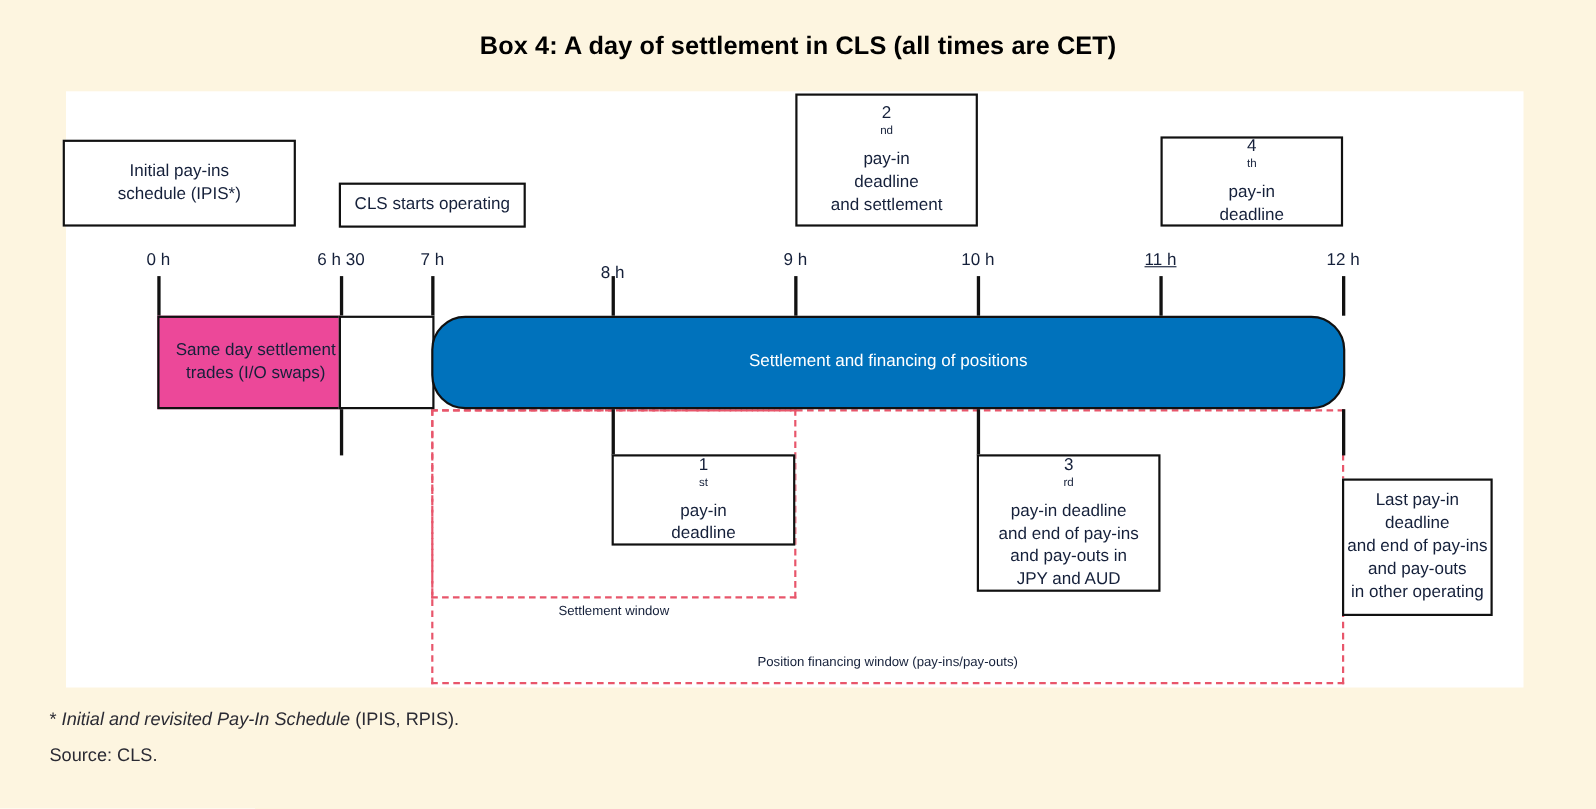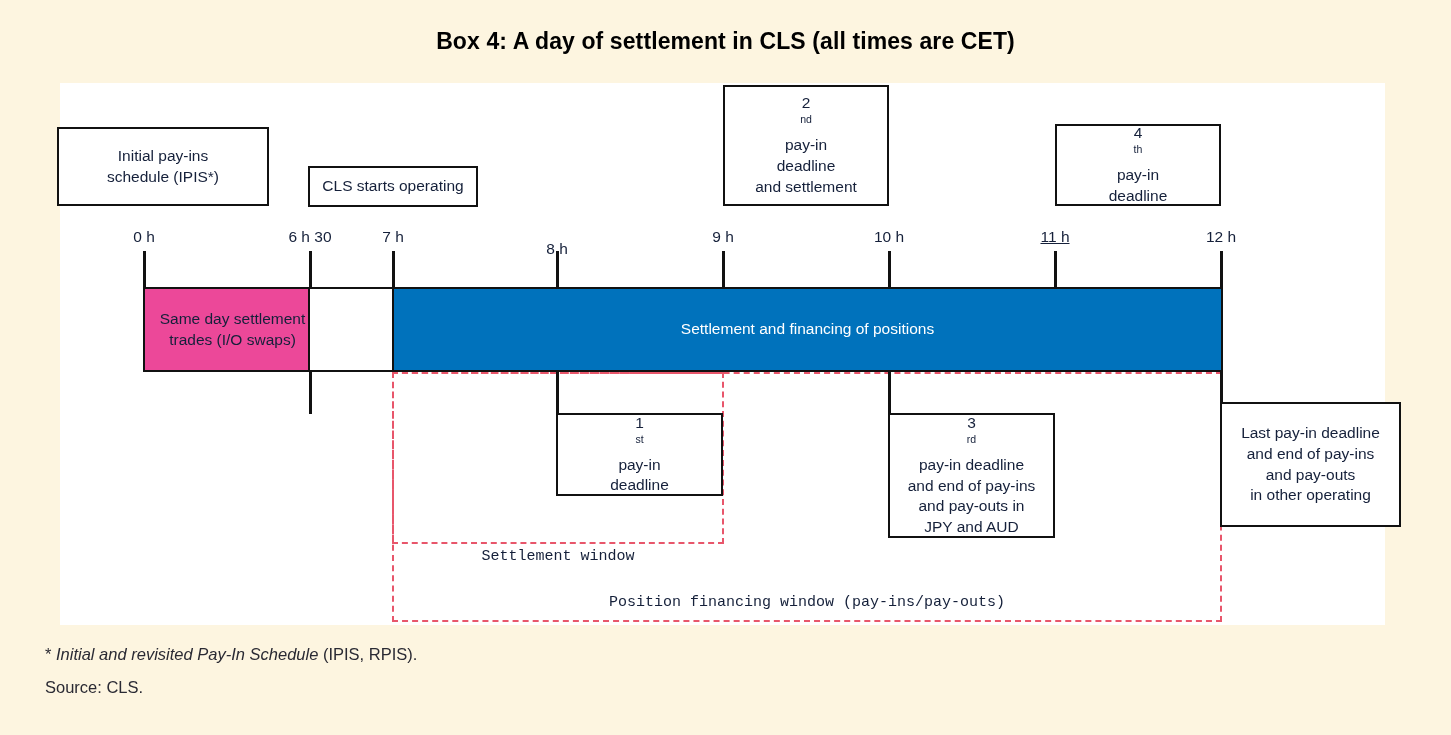--- a/index.html
+++ b/index.html
@@ -51,34 +51,33 @@
 
   
   .bar{
     position:absolute;box-sizing:border-box;
     border:2.5px solid #111;
     display:flex;align-items:center;justify-content:center;
     text-align:center;font-size:15.5px;line-height:1.3;
     z-index:5;
   }
   .bar-light{background:#ec4899;color:#15203a;padding-left:12px;}
-  .bar-dark{background:#0072bc;color:#ffffff;}
+  .bar-dark{background:#0072bc;color:#ffffff;border-radius:31px;}
   .bar-white{background:#ffffff;}
 
   
   .dashwin{
     position:absolute;box-sizing:border-box;
     border:2.5px dashed #e8566b;
     z-index:3;
   }
   .dashlabel{
-    position:absolute;font-size:15px;color:#15203a;
+    position:absolute;font-size:12px;color:#15203a;
     white-space:nowrap;z-index:7;
     transform:translateX(-50%);
-    font-family:Liberation Mono, monospace;
   }
 
   
   .footnote{
     position:absolute;left:45px;font-size:16.5px;color:#2a2a33;
     white-space:nowrap;
   }
   .footnote .ital{font-style:italic;}
 </style>
 </head>
@@ -170,21 +169,21 @@
 
   <div class="nbox" style="left:888px;top:413px;width:167px;height:125px;">
     <div>
       <span><span>3</span><sup>rd</sup><span> pay-in deadline</span></span>
       <span>and end of pay-ins</span>
       <span>and pay-outs in</span>
       <span>JPY and AUD</span>
     </div>
   </div>
 
-  <div class="nbox" style="left:1220px;top:402px;width:181px;height:125px;">
+  <div class="nbox" style="left:1220px;top:435px;width:137px;height:125px;">
     <div>
       <span>Last pay-in deadline</span>
       <span>and end of pay-ins</span>
       <span>and pay-outs</span>
       <span>in other operating</span>
     </div>
   </div>
 
   <div class="footnote" style="top:645px;">
     <span>* </span><span class="ital">Initial and revisited Pay-In Schedule</span><span> (IPIS, RPIS).</span>

